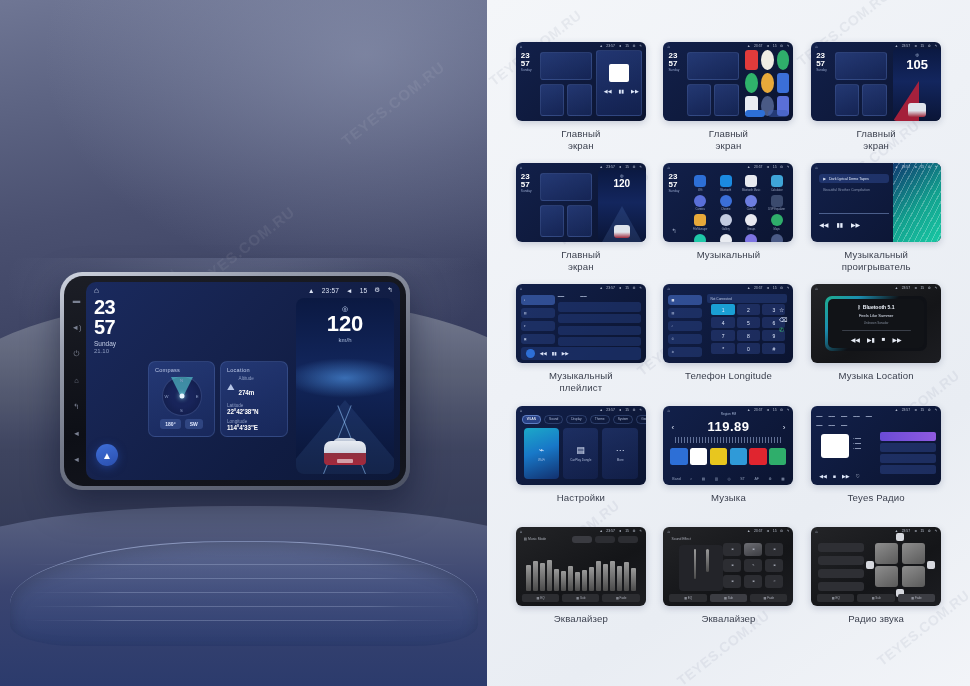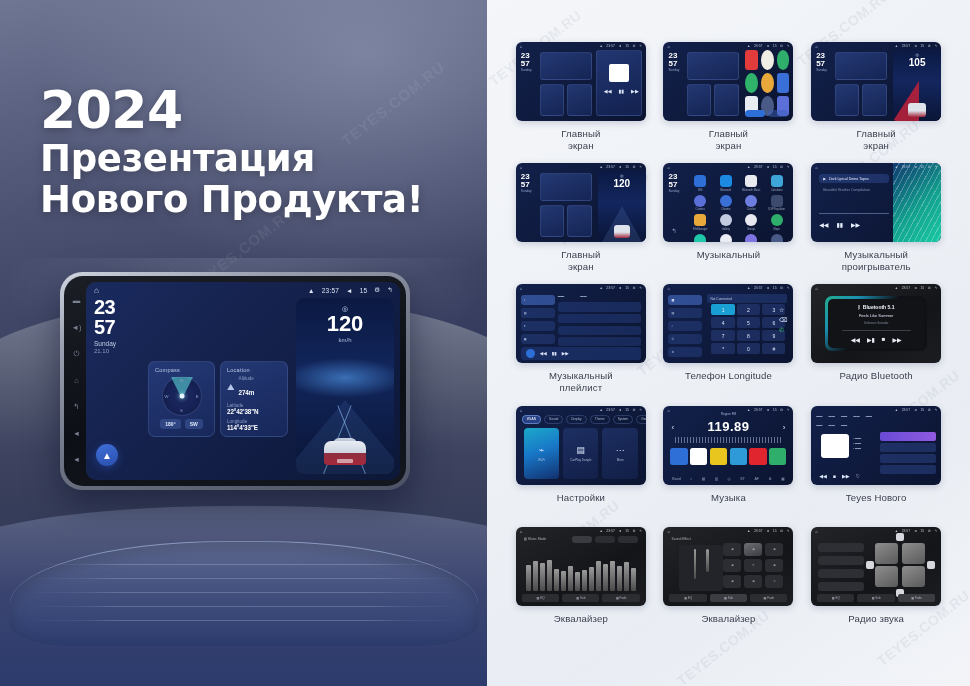--- a/index.html
+++ b/index.html
@@ -381,25 +381,20 @@
 
   <section class="hero">
 
     <div class="hero-wm wm1">TEYES.COM.RU</div>
     <div class="hero-wm wm2">TEYES.COM.RU</div>
     <div class="hero-wm wm3">TEYES.COM.RU</div>
     <div class="hero-wm wm4">TEYES.COM.RU</div>
     <div class="hero-wm wm5">TEYES.COM.RU</div>
 
 
-    <div class="headline">
-      <div class="h-year">2024</div>
-      <div class="h-line">Презентация</div>
-      <div class="h-line">Нового Продукта!</div>
-    </div>
 
     <div class="dash">
       <div class="dash-sheen"></div>
       <div class="dash-body"></div>
       <div class="dash-lowshelf"></div>
       <div class="vent-band"></div>
       <div class="vent-lines">
         <i style="top:6px"></i>
           <i style="top:20px"></i>
           <i style="top:34px"></i>
@@ -588,21 +583,21 @@
               <b>⚙</b>
               <b>↰</b>
             </div>
           <div class="tclock"><span>23</span><br><span>57</span><small>Sunday</small></div>
           <div class="tcard" style="left:24px;top:10px;width:52px;height:28px"></div>
           <div class="tcard" style="left:24px;top:42px;width:24px;height:32px"></div>
           <div class="tcard" style="left:51px;top:42px;width:25px;height:32px"></div>
           <div style="position:absolute;right:0;top:7px;width:48px;height:72px;background:linear-gradient(180deg,#0b1942,#13265e 45%,#0a1536);border-radius:4px;overflow:hidden">
             <div style="position:absolute;left:0;bottom:0;width:0;height:0;border-right:26px solid #c0213a;border-top:40px solid transparent;opacity:.85"></div>
             <div style="position:absolute;left:50%;top:3px;transform:translateX(-50%);color:#cfe0ff;font-size:4px">◎</div>
-            <div style="position:absolute;left:50%;top:8px;transform:translateX(-50%);color:#fff;font-size:10px;font-weight:700">105</div>
+            <div style="position:absolute;left:50%;top:8px;transform:translateX(-50%);color:#fff;font-size:13px;font-weight:700">105</div>
             <div style="position:absolute;left:50%;bottom:4px;transform:translateX(-50%);width:18px;height:14px;border-radius:3px;background:linear-gradient(180deg,#dfe4ec 55%,#a0293c)"></div>
           </div>
         </div>
         <div class="tcap"><span>Главный</span><br><span>экран</span></div>
       </div>
 
       <div class="cell">
         <div class="thumb">
           <div class="thome">⌂</div>
           <div class="ts">
@@ -838,21 +833,21 @@
               <div class="bt-prog"></div>
               <div class="bt-ctrl">
                   <span>◀◀</span>
                   <span>▶▮</span>
                   <span>■</span>
                   <span>▶▶</span>
                 </div>
             </div>
           </div>
         </div>
-        <div class="tcap"><span>Радио Bluetooth</span></div>
+        <div class="tcap"><span>Музыка Location</span></div>
       </div>
 
       <div class="cell">
         <div class="thumb">
           <div class="thome">⌂</div>
           <div class="ts">
               <b>▲</b>
               <b>23:57</b>
               <b>◄</b>
               <b>15</b>
@@ -954,21 +949,21 @@
               <i></i>
               <i></i>
             </div>
           <div class="teyes-ctrl">
               <span>◀◀</span>
               <span>■</span>
               <span>▶▶</span>
               <span>♡</span>
             </div>
         </div>
-        <div class="tcap"><span>Teyes Нового</span></div>
+        <div class="tcap"><span>Teyes Радио</span></div>
       </div>
 
       <div class="cell">
         <div class="thumb dark">
           <div class="thome">⌂</div>
           <div class="ts">
               <b>▲</b>
               <b>23:57</b>
               <b>◄</b>
               <b>15</b>

